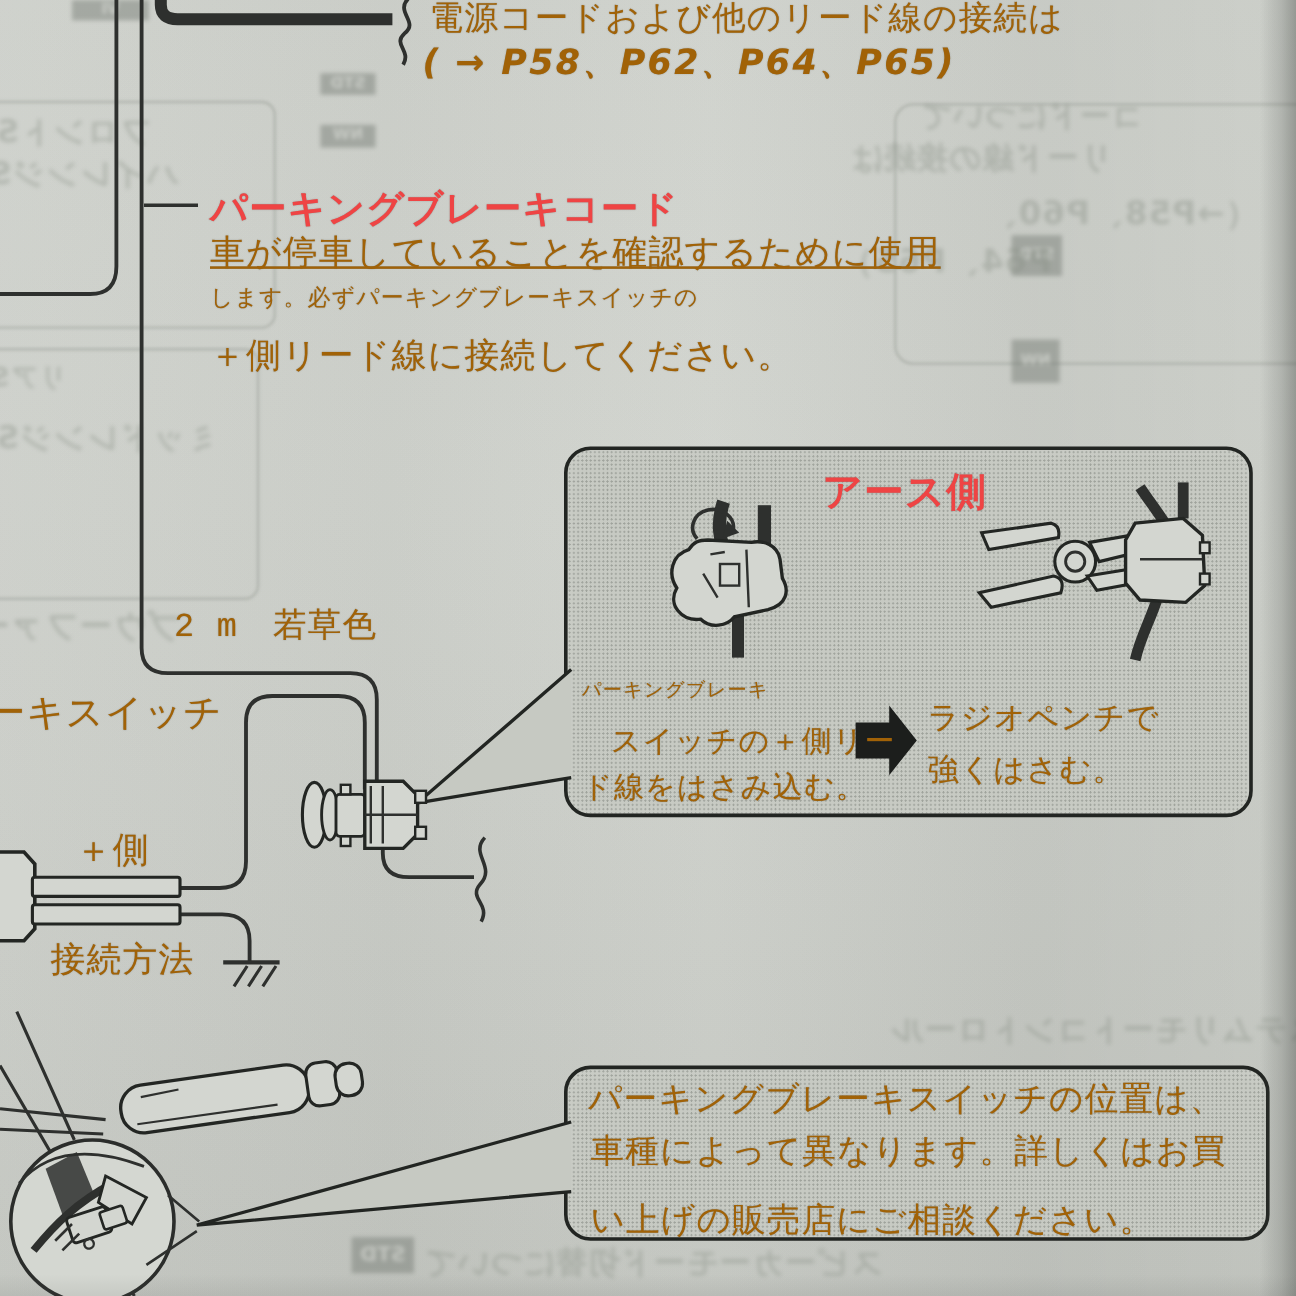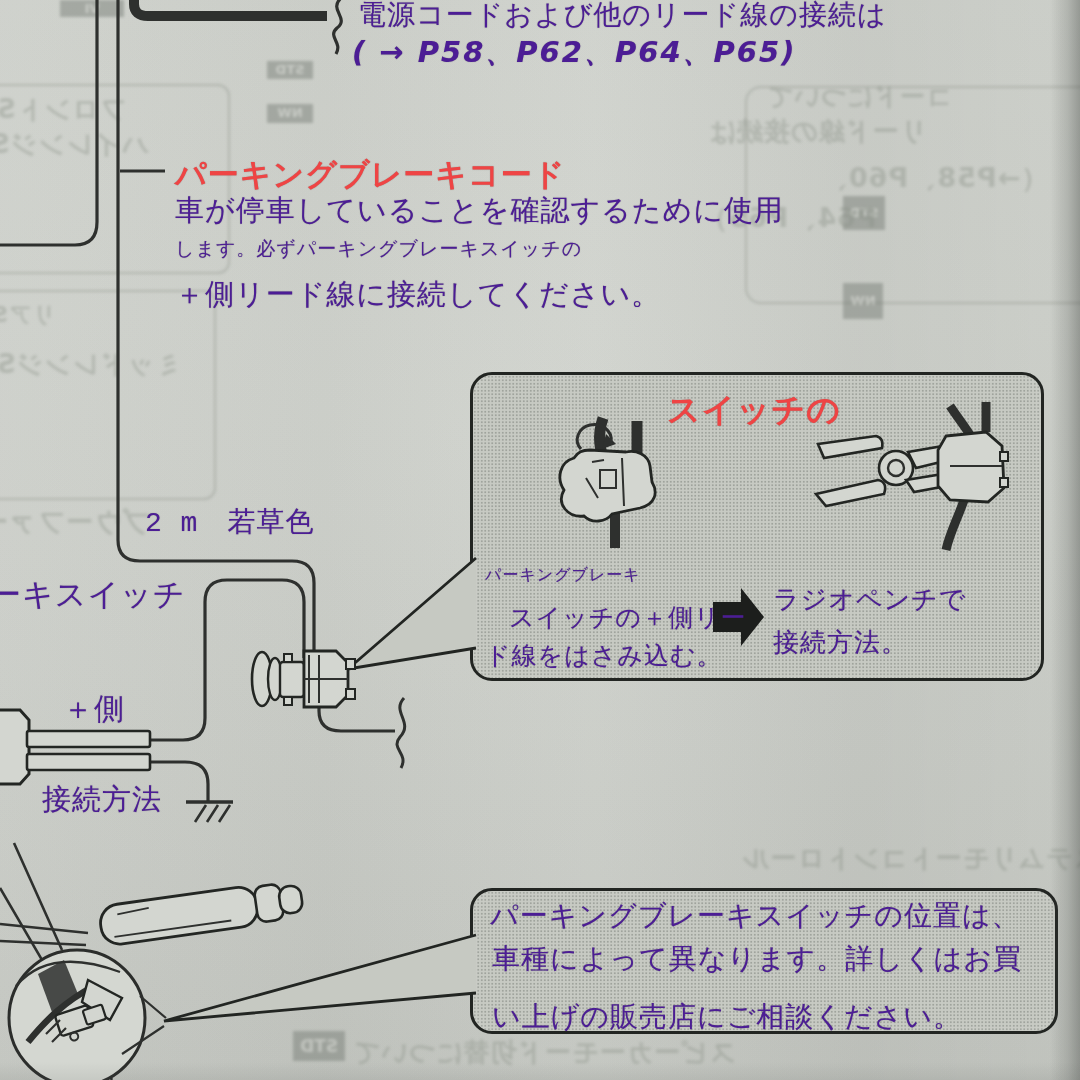--- a/index.html
+++ b/index.html
@@ -11,21 +11,21 @@
   #paper::before{content:"";position:absolute;inset:0;
     background:
       linear-gradient(90deg,rgba(255,255,255,.05),rgba(0,0,0,.02) 30%,rgba(255,255,255,.04) 55%,rgba(0,0,0,.03) 80%,rgba(0,0,0,.0)),
       radial-gradient(120% 90% at 45% 40%,rgba(255,255,255,.06),rgba(0,0,0,.05));}
   #edge-shade{position:absolute;top:0;right:0;width:30px;height:100%;
     background:linear-gradient(90deg,rgba(80,84,80,0),rgba(80,84,80,.22) 60%,rgba(60,64,60,.38));}
   #bottom-shade{position:absolute;left:0;bottom:0;width:100%;height:18px;
     background:linear-gradient(180deg,rgba(80,84,80,0),rgba(80,84,80,.10));}
 
   .abs{position:absolute;}
-  .txt{color:#4c1d95;text-shadow:0 0 1.1px rgba(58,61,58,.45);letter-spacing:1px;white-space:nowrap;line-height:1.1;}
+  .txt{color:#a16207;text-shadow:0 0 1.1px rgba(58,61,58,.45);letter-spacing:1px;white-space:nowrap;line-height:1.1;}
   .bold{font-weight:bold;color:#ef4444;}
   .refs{font-style:italic;font-weight:bold;letter-spacing:2px;text-align:center;}
 
   
   .gbox{position:absolute;border:3px solid #222522;border-radius:22px;
     background-color:#c7cac3;
     background-image:radial-gradient(rgba(120,125,118,.5) .8px,transparent 1px);
     background-size:3.5px 3.5px;
     box-shadow:inset 0 0 14px rgba(255,255,255,.12);}
 
@@ -173,34 +173,34 @@
     </g>
     <path class="ln" d="M40 1026 L54 1012 M46 1034 L60 1020 M52 1042 L66 1028" stroke-width="2.2"></path>
     <path class="ln" d="M140 996 L166 1018 M122 1054 L164 1026" stroke-width="2.2"></path>
   </g>
 </svg>
 
 <div class="abs txt" style="left:358px;top:0px;font-size:28px;">電源コードおよび他のリード線の接続は</div>
 <div class="abs txt refs" style="left:352px;top:37px;font-size:29px;">( → P58、P62、P64、P65)</div>
 
 <div class="abs txt bold" style="left:175px;top:157px;font-size:31px;">パーキングブレーキコード</div>
-<div class="abs txt" style="left:175px;top:195px;font-size:29px;">車が停車していることを確認するために使用</div>
+<div class="abs txt" style="left:175px;top:195px;font-size:29px;text-decoration:underline;">車が停車していることを確認するために使用</div>
 <div class="abs txt" style="left:175px;top:238px;font-size:19px;">します。必ずパーキングブレーキスイッチの</div>
-<div class="abs txt" style="left:175px;top:281px;font-size:29px;font-family:Liberation Mono, monospace;">＋側リード線に接続してください。</div>
+<div class="abs txt" style="left:175px;top:281px;font-size:29px;">＋側リード線に接続してください。</div>
 
 <div class="abs txt" style="left:145px;top:509px;font-size:28px;font-family:Liberation Mono, monospace;">2 m　若草色</div>
 <div class="abs txt" style="left:-10px;top:577px;font-size:31px;">ーキスイッチ</div>
 <div class="abs txt" style="left:63px;top:692px;font-size:30px;">＋側</div>
 <div class="abs txt" style="left:42px;top:784px;font-size:29px;">接続方法</div>
 
-<div class="abs txt bold" style="left:470px;top:392px;width:568px;font-size:33px;text-align:center;">スイッチの</div>
+<div class="abs txt bold" style="left:470px;top:392px;width:568px;font-size:33px;text-align:center;">アース側</div>
 <div class="abs txt" style="left:485px;top:566px;font-size:16px;">パーキングブレーキ</div>
 <div class="abs txt" style="left:485px;top:604px;font-size:25px;margin-left:24px;">スイッチの＋側リー</div>
 <div class="abs txt" style="left:485px;top:642px;font-size:25px;">ド線をはさみ込む。</div>
 <div class="abs txt" style="left:773px;top:585px;font-size:26px;">ラジオペンチで</div>
-<div class="abs txt" style="left:773px;top:628px;font-size:26px;">接続方法。</div>
+<div class="abs txt" style="left:773px;top:628px;font-size:26px;">強くはさむ。</div>
 
 <div class="abs txt" style="left:490px;top:901px;font-size:28px;">パーキングブレーキスイッチの位置は、</div>
 <div class="abs txt" style="left:492px;top:944px;font-size:28px;">車種によって異なります。詳しくはお買</div>
 <div class="abs txt" style="left:492px;top:987px;font-size:28px;margin-top:15px;">い上げの販売店にご相談ください。</div>
 
 <div id="edge-shade"></div>
 <div id="bottom-shade"></div>
 
 </body></html>

